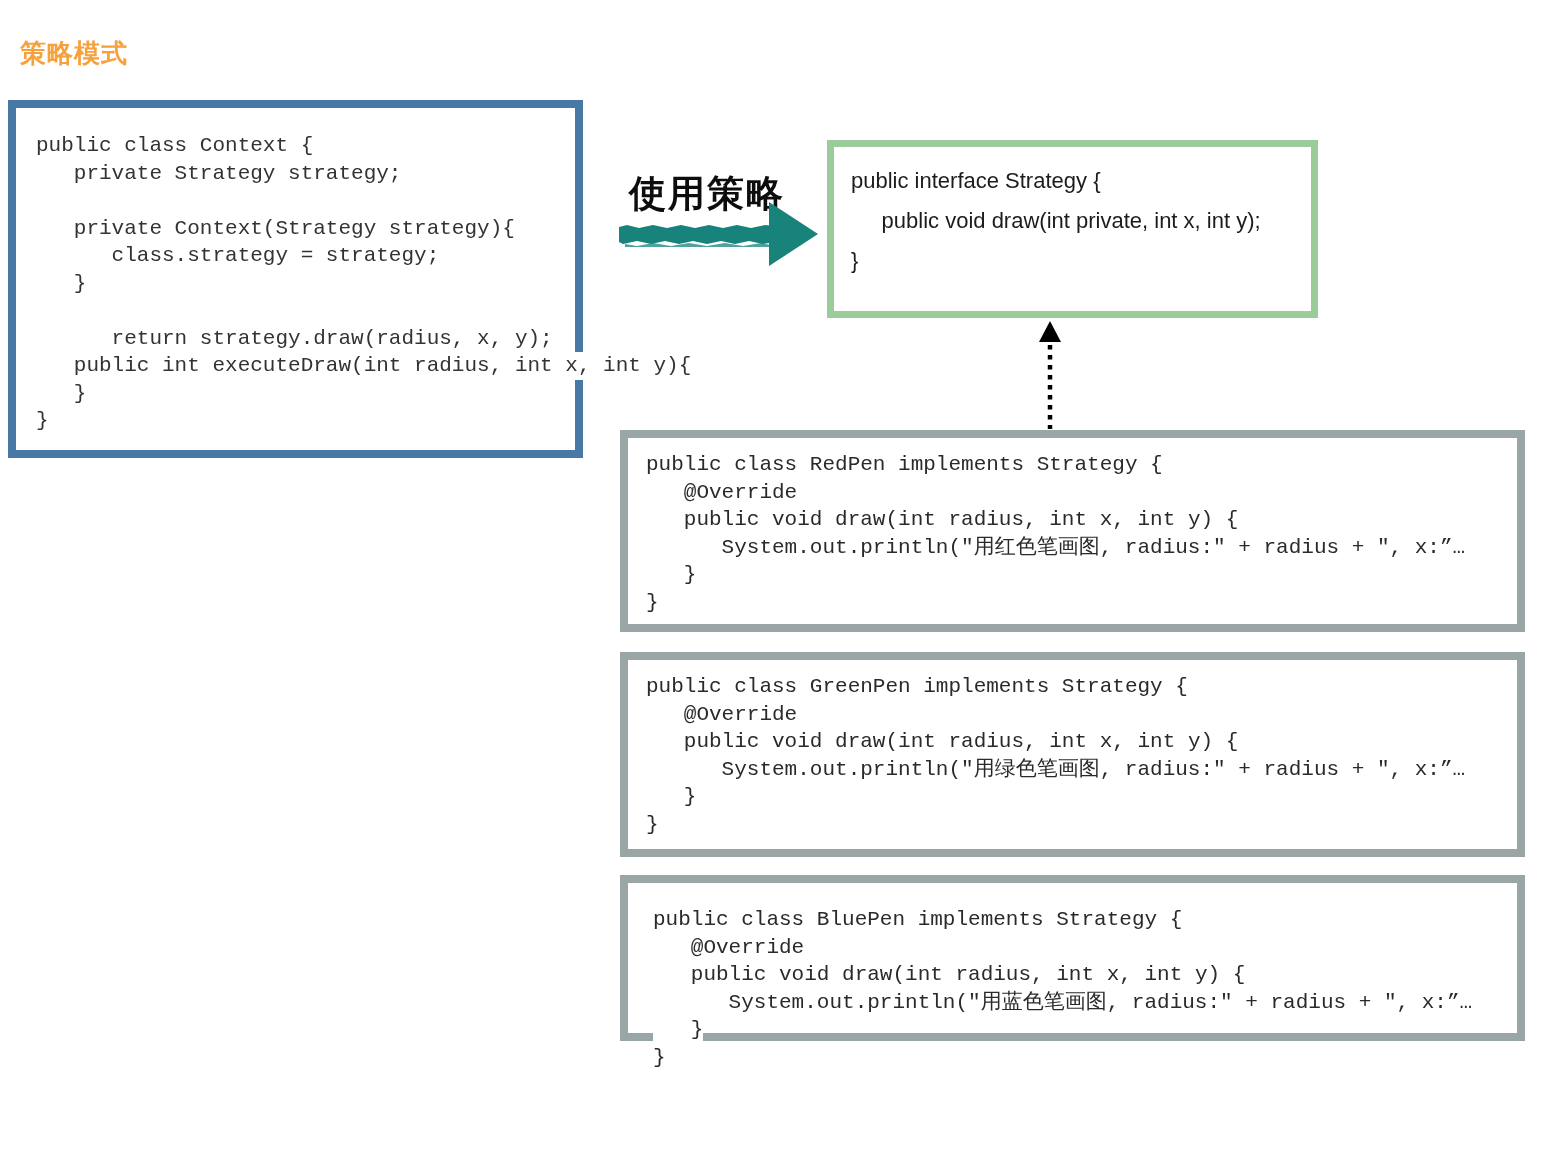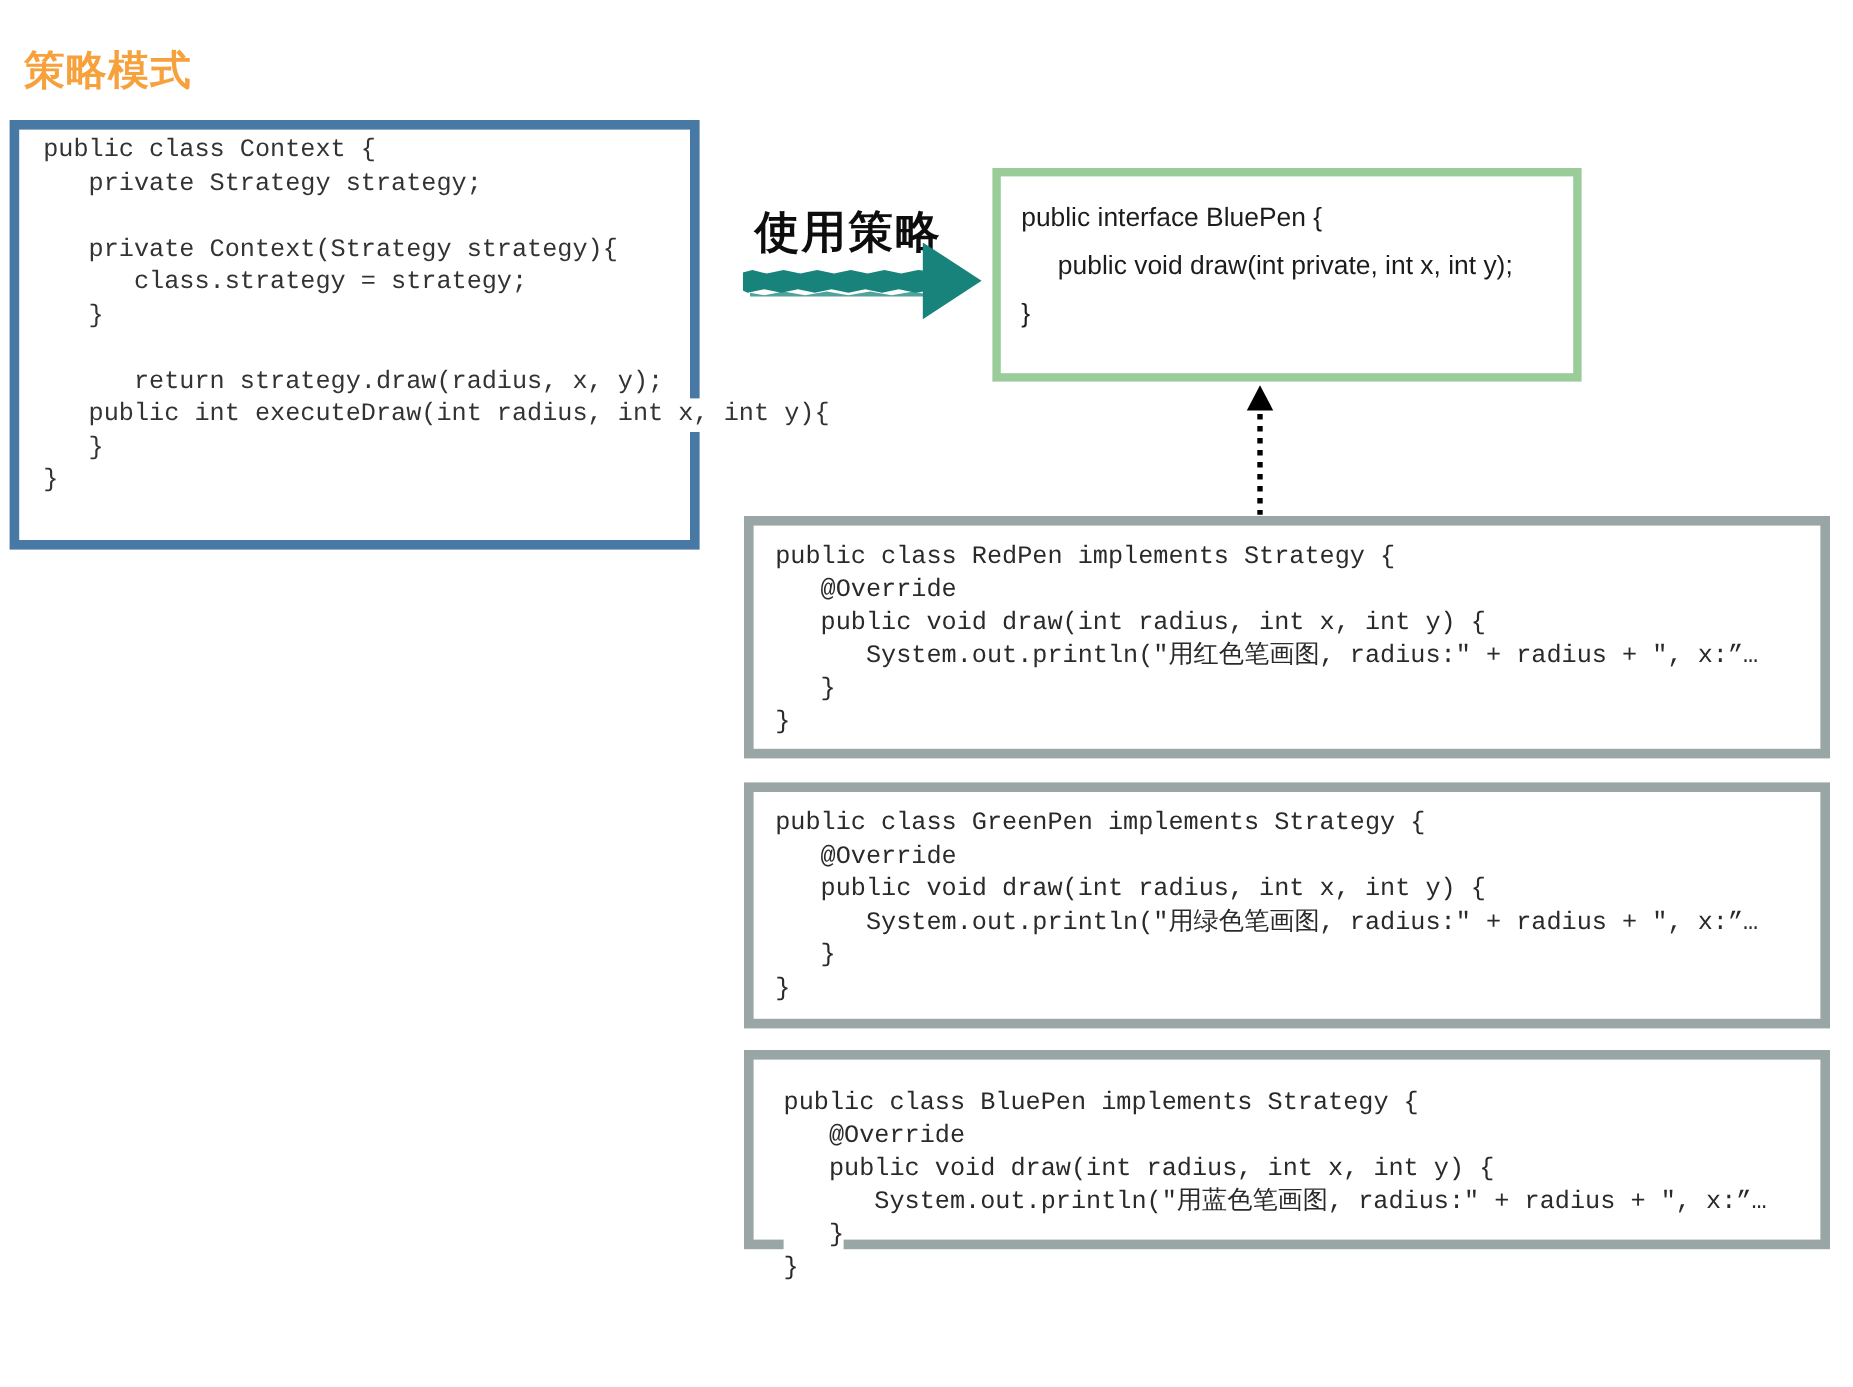--- a/index.html
+++ b/index.html
@@ -7,36 +7,36 @@
   body {
     width: 1544px; height: 1156px;
     position: relative;
     font-family: "Liberation Sans", sans-serif;
     overflow: hidden;
   }
   .canvas { position: absolute; inset: 0; }
 
   .title {
     position: absolute; left: 20px; top: 36px;
-    font-size: 34px; font-weight: 700;
+    font-size: 26px; font-weight: 700;
     color: #F7A13C;
     letter-spacing: 1px;
   }
 
   
   .code-box { position: absolute; background: #ffffff; }
   .code { font-family: "Liberation Mono", "DejaVu Sans Mono", monospace; }
   .code-line { white-space: pre; width: max-content; background: #ffffff; }
   .code-line:empty::after { content: "\00a0"; }
 
   
   .context-box {
     left: 8px; top: 100px; width: 575px; height: 358px;
     border: 8px solid #4779A4;
-    padding: 4px 0 0 20px;
+    padding: 24px 0 0 20px;
     overflow: visible;
   }
   .context-box .code { font-size: 21px; line-height: 27.5px; color: #333333; }
 
   
   .use-label {
     position: absolute; left: 629px; top: 169px;
     font-size: 37px; font-weight: 700; color: #0d0d0d;
     letter-spacing: 2px;
   }
@@ -92,21 +92,21 @@
 
   <div class="use-label">使用策略</div>
   <svg class="use-arrow" width="200" height="68" viewBox="0 0 200 68">
     <polygon points="150,2 199,34 150,66" fill="#17837B"></polygon>
     <path d="M0,27 L8,25 L20,28 L34,25 L48,28 L62,25 L76,28 L90,25 L104,28 L118,25 L132,28 L146,25 L156,26 L156,42 L144,44 L130,41 L116,44 L102,41 L88,44 L74,41 L60,44 L46,41 L32,44 L18,41 L4,44 L0,42 Z" fill="#17837B"></path>
     <path d="M6,44 L18,46 L34,43 L52,46 L70,43 L88,46 L106,43 L124,46 L142,43 L152,45 L152,47 L6,47 Z" fill="#17837B" opacity="0.75"></path>
   </svg>
 
   <div class="code-box interface-box">
     <div class="code">
-        <div class="code-line">public interface BluePen {</div>
+        <div class="code-line">public interface Strategy {</div>
         <div class="code-line">     public void draw(int private, int x, int y);</div>
         <div class="code-line">}</div>
       </div>
   </div>
 
   <svg class="impl-arrow" width="44" height="112" viewBox="0 0 44 112">
     <polygon points="22,2 11,23 33,23" fill="#000000"></polygon>
     <line x1="22" y1="26" x2="22" y2="110" stroke="#000000" stroke-width="4.5" stroke-dasharray="4.5 5.5"></line>
   </svg>
 

